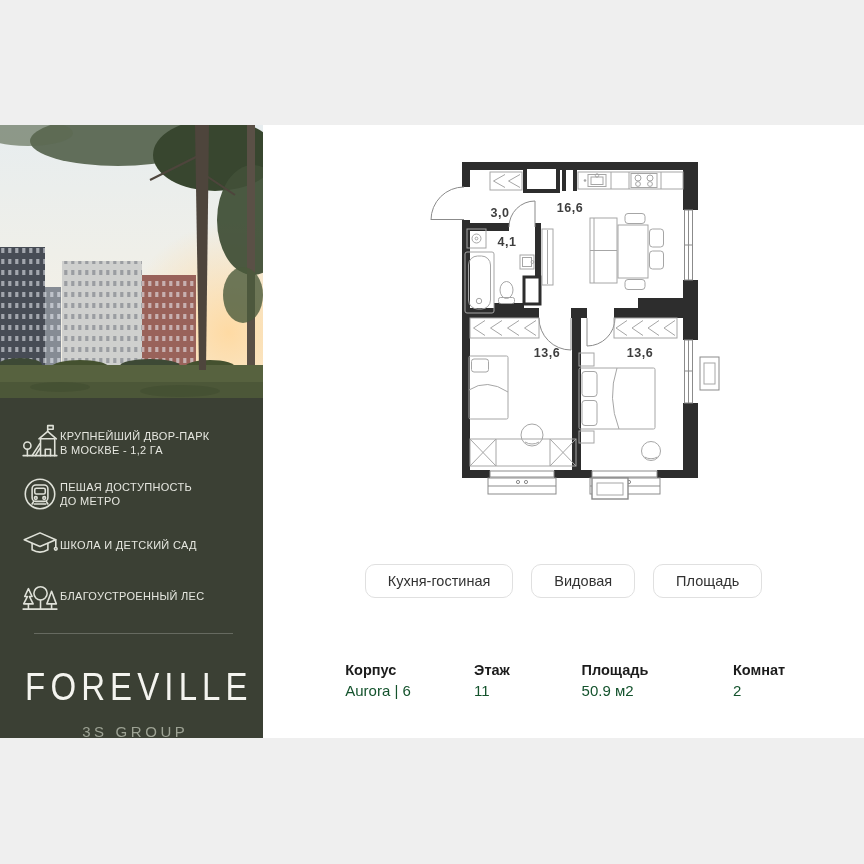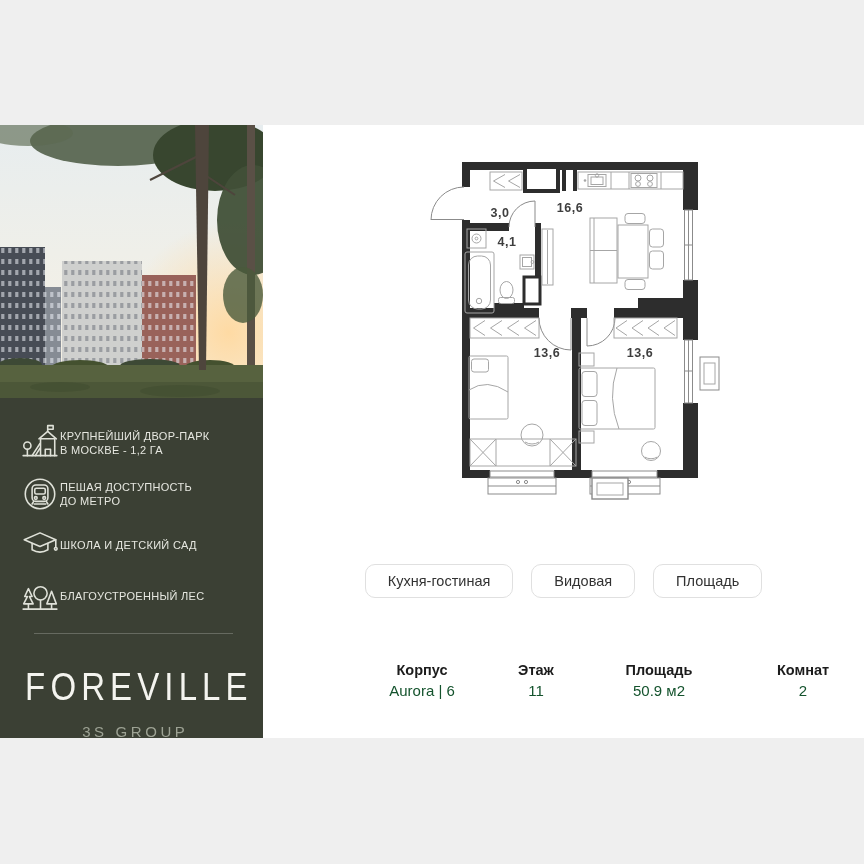--- a/index.html
+++ b/index.html
@@ -35,21 +35,21 @@
         fill:#3e3e3e;letter-spacing:.5px;}
 
   
   .tags{position:absolute;left:283px;top:564px;width:561px;display:flex;
         justify-content:center;gap:18px;}
   .tag{height:34px;box-sizing:border-box;display:flex;align-items:center;
        padding:0 22px;border:1px solid #e0e0e0;border-radius:10px;background:#fff;
        font-size:14.5px;color:#323232;white-space:nowrap;}
 
   
-  .detail{position:absolute;top:662px;transform:translateX(-50%);text-align:center;margin-left:44px;}
+  .detail{position:absolute;top:662px;transform:translateX(-50%);}
   .detail .dlabel{font-size:14.5px;font-weight:700;color:#1c1c1c;}
   .detail .dvalue{margin-top:4px;font-size:15px;color:#14532d;}
   .d1{left:378px;}.d2{left:492px;}.d3{left:615px;}.d4{left:759px;}
 
   .icon-stroke{fill:none;stroke:#dfe1d8;stroke-width:1.5;stroke-linecap:round;stroke-linejoin:round;}
 </style>
 </head>
 <body>
 
 <div class="canvas">

